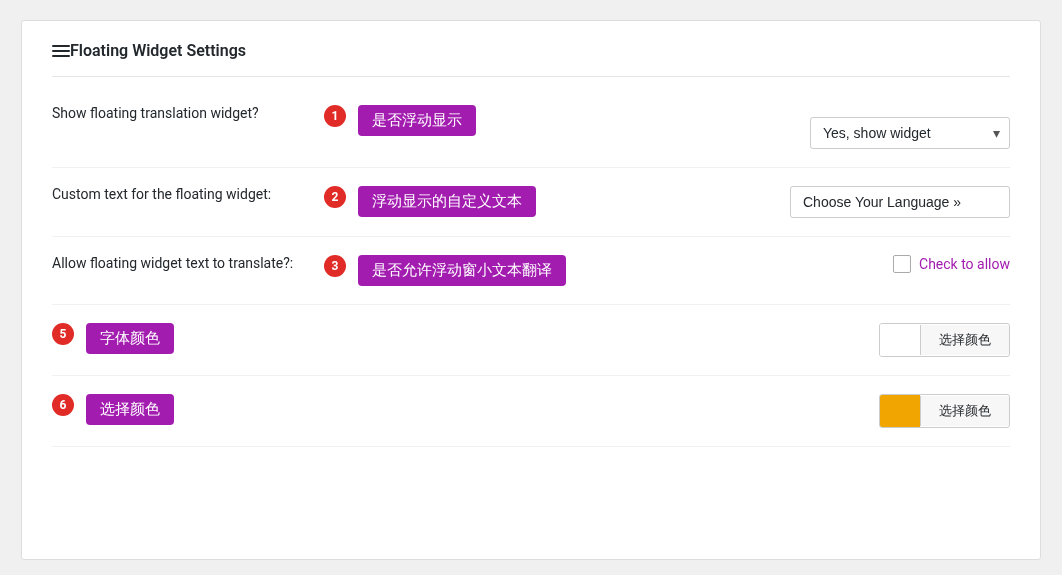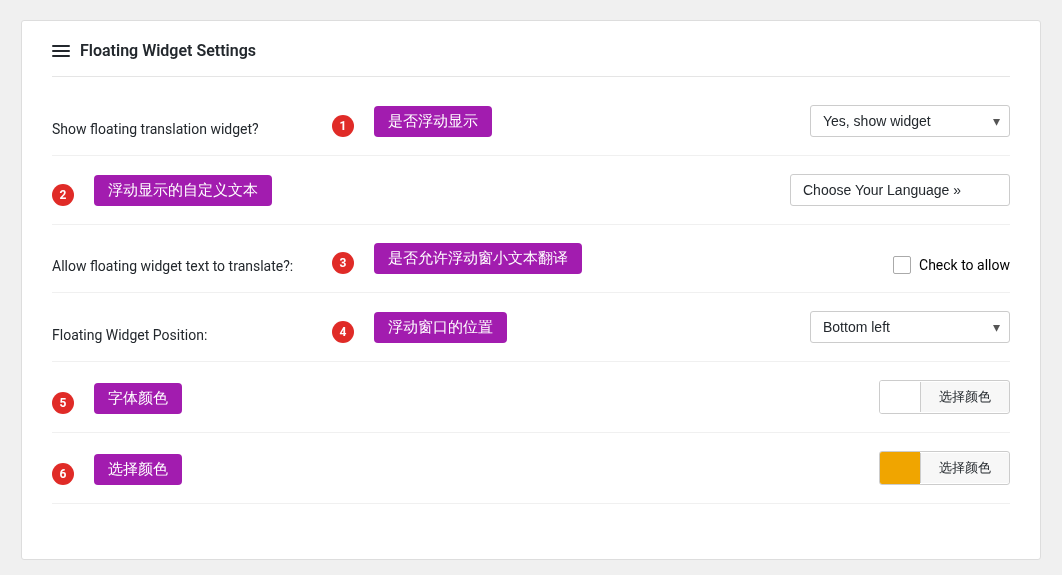--- a/index.html
+++ b/index.html
@@ -16,21 +16,20 @@
       background: #fff;
       border: 1px solid #ddd;
       border-radius: 3px;
       width: 1020px;
       min-height: 540px;
       padding: 20px 30px 30px 30px;
     }
     .panel-header {
       display: flex;
       align-items: center;
-      gap: 10px;
       padding-bottom: 16px;
       border-bottom: 1px solid #e5e5e5;
       margin-bottom: 10px;
     }
     .panel-title {
       font-size: 16px;
       font-weight: 600;
       color: #23282d;
     }
     .hamburger-icon {
@@ -40,24 +39,24 @@
       width: 18px;
     }
     .hamburger-icon span {
       display: block;
       height: 2px;
       background: #23282d;
       border-radius: 1px;
     }
     .settings-row {
       display: flex;
-      align-items: flex-end;
+      align-items: flex-start;
       padding: 18px 0;
       border-bottom: 1px solid #f0f0f0;
-      gap: 20px;
+      gap: 12px;
     }
     .row-label {
       font-size: 14px;
       color: #23282d;
       min-width: 260px;
       flex-shrink: 0;
     }
     .badge {
       display: inline-flex;
       align-items: center;
@@ -99,20 +98,21 @@
       font-size: 14px;
       color: #23282d;
       cursor: pointer;
       min-width: 200px;
       background-image: none;
       position: relative;
     }
     .select-wrapper {
       position: relative;
       display: inline-block;
+      margin-top: 12px;
     }
     .select-wrapper::after {
       content: "▾";
       position: absolute;
       right: 10px;
       top: 50%;
       transform: translateY(-50%);
       pointer-events: none;
       color: #555;
       font-size: 14px;
@@ -131,21 +131,21 @@
       cursor: pointer;
       border: 1px solid #aaa;
       background: #fff;
       appearance: none;
       -webkit-appearance: none;
       border-radius: 2px;
       flex-shrink: 0;
     }
     .check-label {
       font-size: 14px;
-      color: #000000;
+      color: #a21caf;
     }
     .color-picker-wrapper {
       display: flex;
       align-items: center;
       border: 1px solid #ccc;
       border-radius: 3px;
       overflow: hidden;
     }
     .color-swatch {
       width: 40px;
@@ -187,44 +187,36 @@
       <div class="settings-row">
         <span class="row-label">Show floating translation widget?</span>
         <span class="badge">1</span>
         <span class="tooltip-label">是否浮动显示</span>
         <span class="spacer"></span>
         <div class="control-area">
           <div class="select-wrapper"><select class="select-control"><option>Yes, show widget</option><option>No, hide widget</option></select></div>
         </div>
       </div>
       <div class="settings-row">
+        <span class="row-label">Custom text for the floating widget:</span>
         <span class="badge">2</span>
         <span class="tooltip-label">浮动显示的自定义文本</span>
         <span class="spacer"></span>
         <div class="control-area">
           <input type="text" class="text-input" value="Choose Your Language »" style="">
         </div>
       </div>
       <div class="settings-row">
         <span class="row-label">Allow floating widget text to translate?:</span>
         <span class="badge">3</span>
         <span class="tooltip-label">是否允许浮动窗小文本翻译</span>
         <span class="spacer"></span>
         <div class="control-area">
           <input type="checkbox" class="checkbox-control" style="">
           <span class="check-label">Check to allow</span>
-        </div>
-      </div>
-      <div class="settings-row">
-        <span class="row-label">Floating Widget Position:</span>
-        <span class="badge">4</span>
-        <span class="tooltip-label">浮动窗口的位置</span>
-        <span class="spacer"></span>
-        <div class="control-area">
-          <div class="select-wrapper"><select class="select-control"><option>Bottom left</option><option>Bottom right</option><option>Top left</option><option>Top right</option></select></div>
         </div>
       </div>
       <div class="settings-row">
         <span class="badge">5</span>
         <span class="tooltip-label">字体颜色</span>
         <span class="spacer"></span>
         <div class="control-area">
           <div class="color-picker-wrapper">
             <div class="color-swatch white-swatch"></div>
             <button class="color-choose-btn">选择颜色</button>

